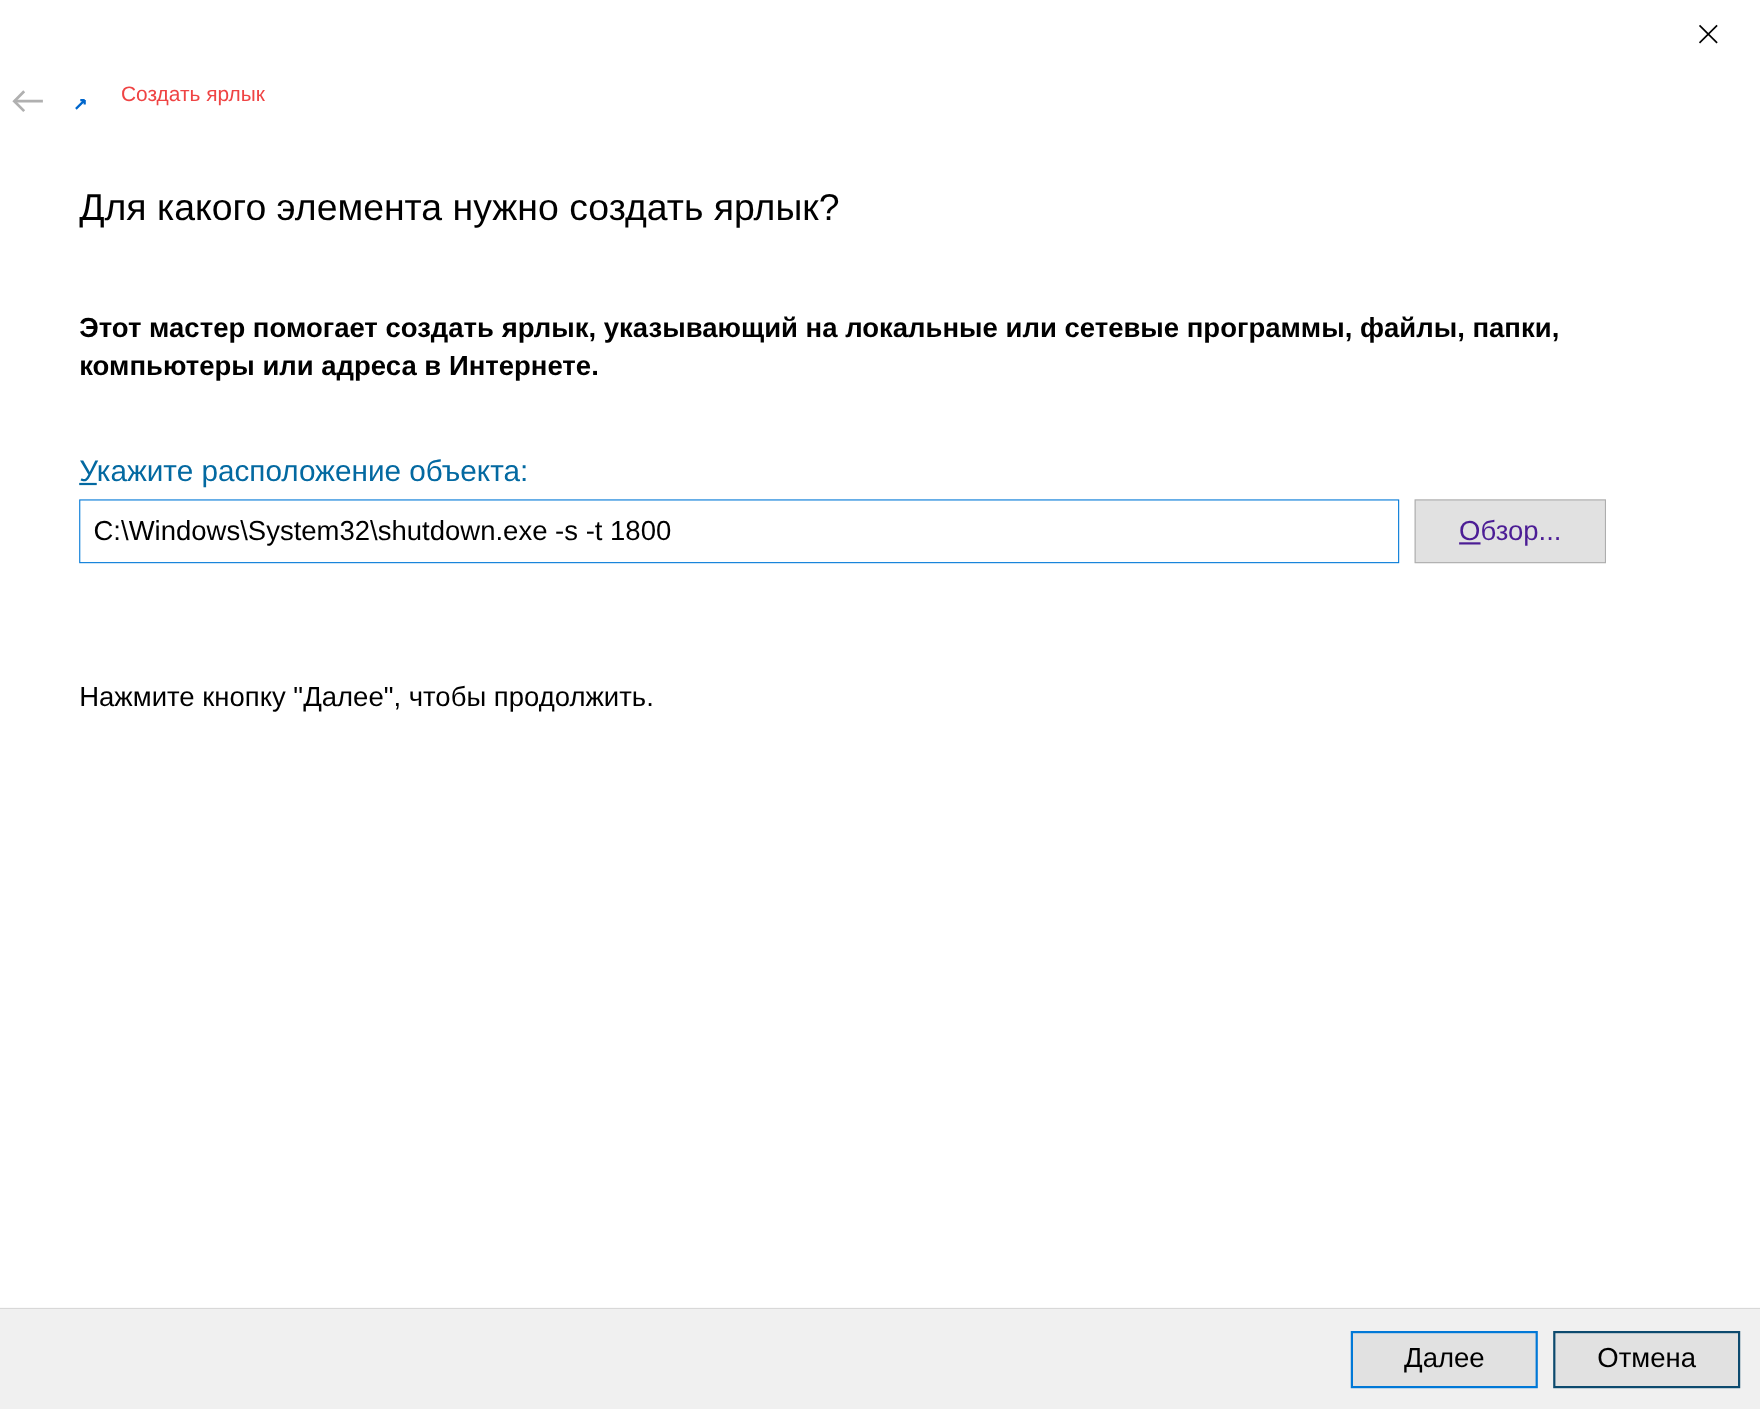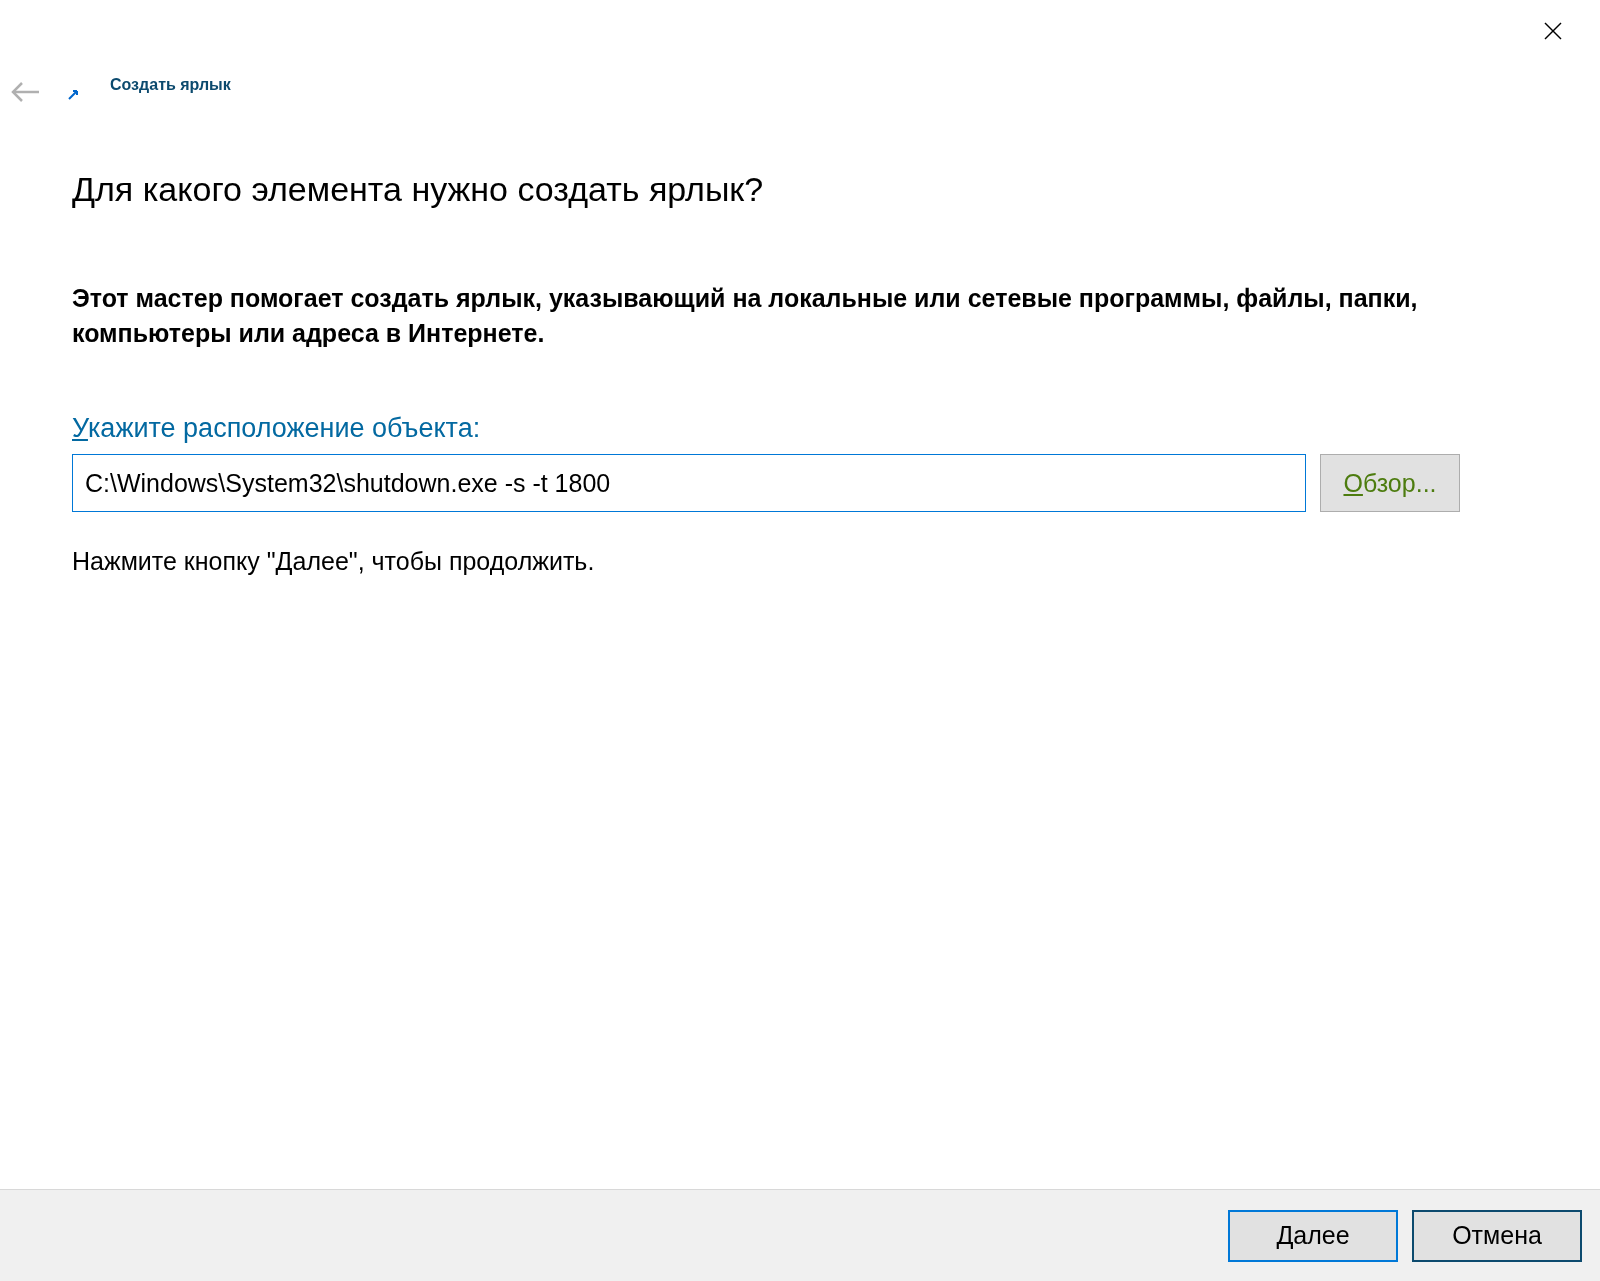--- a/index.html
+++ b/index.html
@@ -56,23 +56,23 @@
     justify-content: center;
   }
   .shortcut-icon svg {
     width: 16px;
     height: 16px;
   }
   .window-title {
     position: absolute;
     top: 76px;
     left: 110px;
-    font-size: 16px;
-    font-weight: 700;
-    color: #0c4a6e;
+    font-size: 19px;
+    font-weight: 400;
+    color: #ef4444;
   }
   .main-content {
     position: absolute;
     top: 170px;
     left: 72px;
     right: 140px;
   }
   .heading {
     font-size: 34px;
     font-weight: 400;
@@ -92,41 +92,41 @@
     color: #0369a1;
     margin-bottom: 10px;
   }
   .field-label .underline {
     text-decoration: underline;
   }
   .input-row {
     display: flex;
     gap: 14px;
     align-items: stretch;
-    margin-bottom: 35px;
+    margin-bottom: 108px;
     justify-content: space-between;
   }
   .location-input {
     flex: 1;
     height: 58px;
     border: 1px solid #0078d7;
     padding: 0 12px;
     font-size: 25px;
     font-family: inherit;
     color: #000000;
     outline: none;
   }
   .browse-btn {
-    width: 140px;
+    width: 174px;
     height: 58px;
     background: #e1e1e1;
     border: 1px solid #adadad;
     font-size: 25px;
     font-family: inherit;
-    color: #4d7c0f;
+    color: #4c1d95;
     cursor: pointer;
   }
   .browse-btn .underline {
     text-decoration: underline;
   }
   .hint {
     font-size: 25px;
     font-weight: 400;
     color: #000000;
   }

